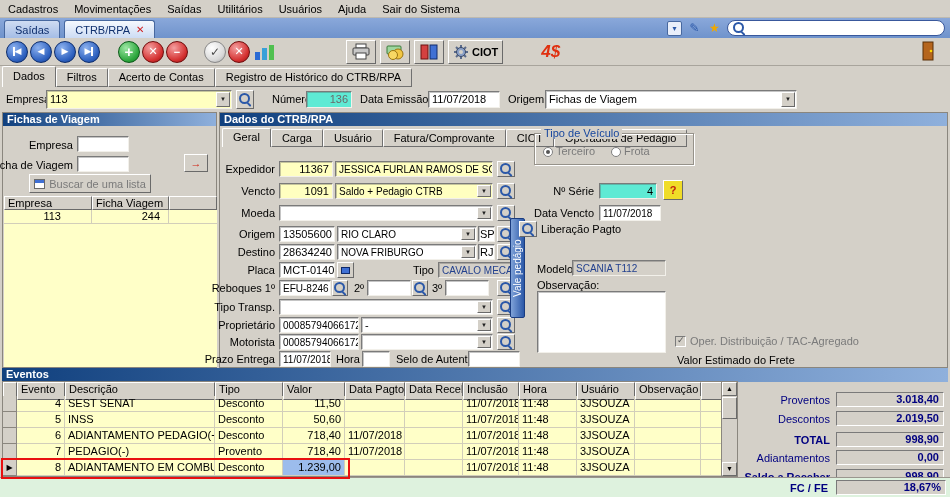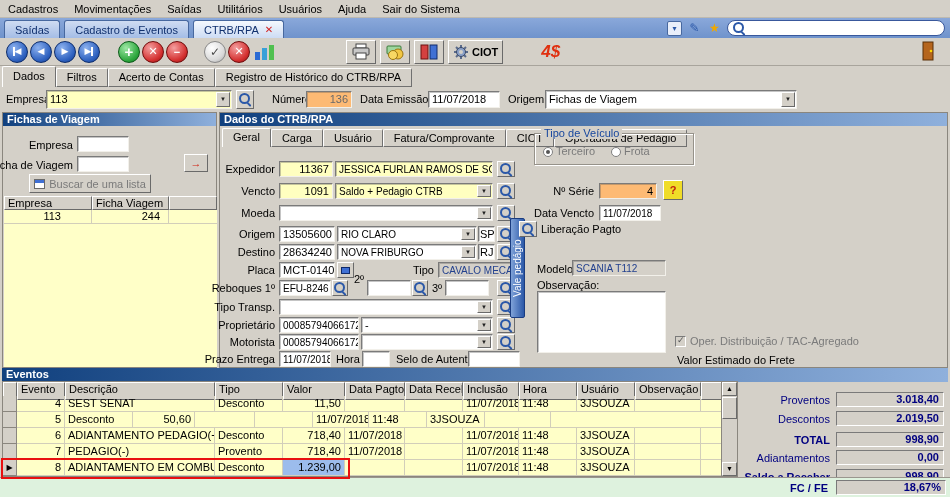--- a/index.html
+++ b/index.html
@@ -34,21 +34,21 @@
 .grp{display:flex;align-items:center}
 
 #pagetabs{position:absolute;left:2px;top:66px;width:946px;height:21px}
 .ptab{position:relative;display:inline-block;height:19px;line-height:17px;padding:0 10px;margin-top:2px;background:#d4d0c8;border:1px solid;border-color:#fff #707070 #707070 #fff;border-radius:2px 2px 0 0;vertical-align:bottom}
 .ptab.active{margin-top:0;height:21px;line-height:19px;border-bottom:none;z-index:2}
 
 .lab{position:absolute;white-space:nowrap}
 .rlab{position:absolute;white-space:nowrap;text-align:right}
 .inp{position:absolute;background:#fff;border:1px solid;border-color:#7a7a7a #f2f0ea #f2f0ea #7a7a7a;box-shadow:inset 1px 1px 0 rgba(90,90,90,.35);height:17px;line-height:15px;padding:0 3px;white-space:nowrap;overflow:hidden}
 .inp.y{background:#ffffc0}
-.inp.dis{background:#fdba74;color:#6a6a6a}
+.inp.dis{background:#5eead4;color:#6a6a6a}
 .inp.ra{text-align:right}
 .inp.navy{color:#23418e;background:#d4d0c8}
 .f10{font-size:10px}
 .combo{padding-right:16px}
 .carrow{position:absolute;right:1px;top:1px;bottom:1px;width:14px;background:#d4d0c8;border:1px solid;border-color:#fff #6a6a6a #6a6a6a #fff;display:flex;align-items:center;justify-content:center;font-size:6px;color:#222}
 .magbtn{position:absolute;width:18px;height:17px;background:#d4d0c8;border:1px solid;border-color:#fff #6a6a6a #6a6a6a #fff;display:flex;align-items:center;justify-content:center}
 .sqbtn{position:absolute;background:#d4d0c8;border:1px solid;border-color:#fff #6a6a6a #6a6a6a #fff;display:flex;align-items:center;justify-content:center}
 .bluebar{background:linear-gradient(90deg,#10407e,#8fb0dc);color:#fff;font-weight:bold;height:13px;line-height:12px;padding:0 4px;font-size:11px}
 .panel{position:absolute;background:#d4d0c8;border:1px solid #8a867e}
 .ghead{position:absolute;background:#d4d0c8;border:1px solid;border-color:#fff #6a6a6a #6a6a6a #fff;height:14px;line-height:12px;padding:0 3px;overflow:hidden}
@@ -94,23 +94,20 @@
     <span class="menu-item">Saídas</span>
     <span class="menu-item">Utilitários</span>
     <span class="menu-item">Usuários</span>
     <span class="menu-item">Ajuda</span>
     <span class="menu-item">Sair do Sistema</span>
   </div>
 
   <div id="tabbar">
     <div class="wtab">
         <span>Saídas</span>
-      </div>
-    <div class="wtab">
-        <span>Cadastro de Eventos</span>
       </div>
     <div class="wtab active">
       <span>CTRB/RPA</span>
       <span class="closex">✕</span>
     </div>
     <div id="tabbar-right">
       <span class="tb-ico" style="background:#e8eefa;border:1px solid #47689f;border-radius:2px;color:#2b58a8;font-size:8px">▾</span>
       <span class="tb-ico" style="color:#2b58a8">✎</span>
       <span class="tb-ico" style="color:#f0a800">★</span>
       <span id="searchwrap">
@@ -292,21 +289,21 @@
         <span style="width:9px;height:7px;background:#4070d4;display:inline-block;border:1px solid #102a6a"></span>
       </span>
     <span class="rlab" style="right:513px;top:151px">Tipo</span>
     <span class="inp navy f10" style="left:218px;top:149px;width:76px;height:16px">CAVALO MECA</span>
 
     <span class="rlab" style="right:672px;top:169px">Reboques 1º</span>
     <span class="inp f10" style="left:59px;top:167px;width:52px;height:16px">EFU-8246</span>
     <span class="magbtn" style="left:112px;top:167px;width:16px;height:16px">
         <span class="mag"></span>
       </span>
-    <span class="lab" style="left:134px;top:160px">2º</span>
+    <span class="lab" style="left:134px;top:169px">2º</span>
     <span class="inp" style="left:147px;top:167px;width:44px;height:16px"></span>
     <span class="magbtn" style="left:192px;top:167px;width:16px;height:16px">
         <span class="mag"></span>
       </span>
     <span class="lab" style="left:212px;top:169px">3º</span>
     <span class="inp" style="left:225px;top:167px;width:44px;height:16px"></span>
     <span class="magbtn" style="left:277px;top:167px;height:16px">
         <span class="mag"></span>
       </span>
 
@@ -400,20 +397,21 @@
       <span class="gv-c c6"></span>
       <span class="gv-c c7">11/07/2018</span>
       <span class="gv-c c8">11:48</span>
       <span class="gv-c c9">3JSOUZA</span>
       <span class="gv-c c10"></span>
       <span class="gv-c c11"></span>
     </div>
     <div class="gv-row">
       <span class="gv-c ind c0"></span>
       <span class="gv-c ra c1">5</span>
+      <span class="gv-c c2">INSS</span>
       <span class="gv-c c3">Desconto</span>
       <span class="gv-c ra c4">50,60</span>
       <span class="gv-c c5"></span>
       <span class="gv-c c6"></span>
       <span class="gv-c c7">11/07/2018</span>
       <span class="gv-c c8">11:48</span>
       <span class="gv-c c9">3JSOUZA</span>
       <span class="gv-c c10"></span>
       <span class="gv-c c11"></span>
     </div>

